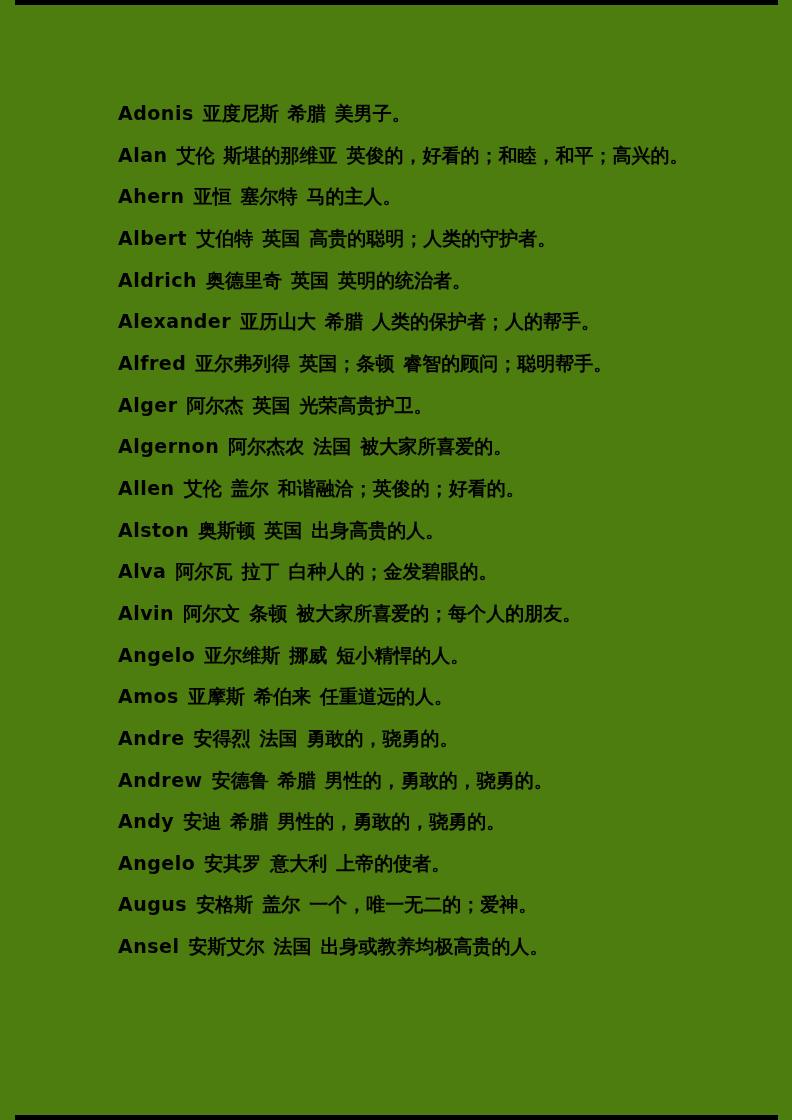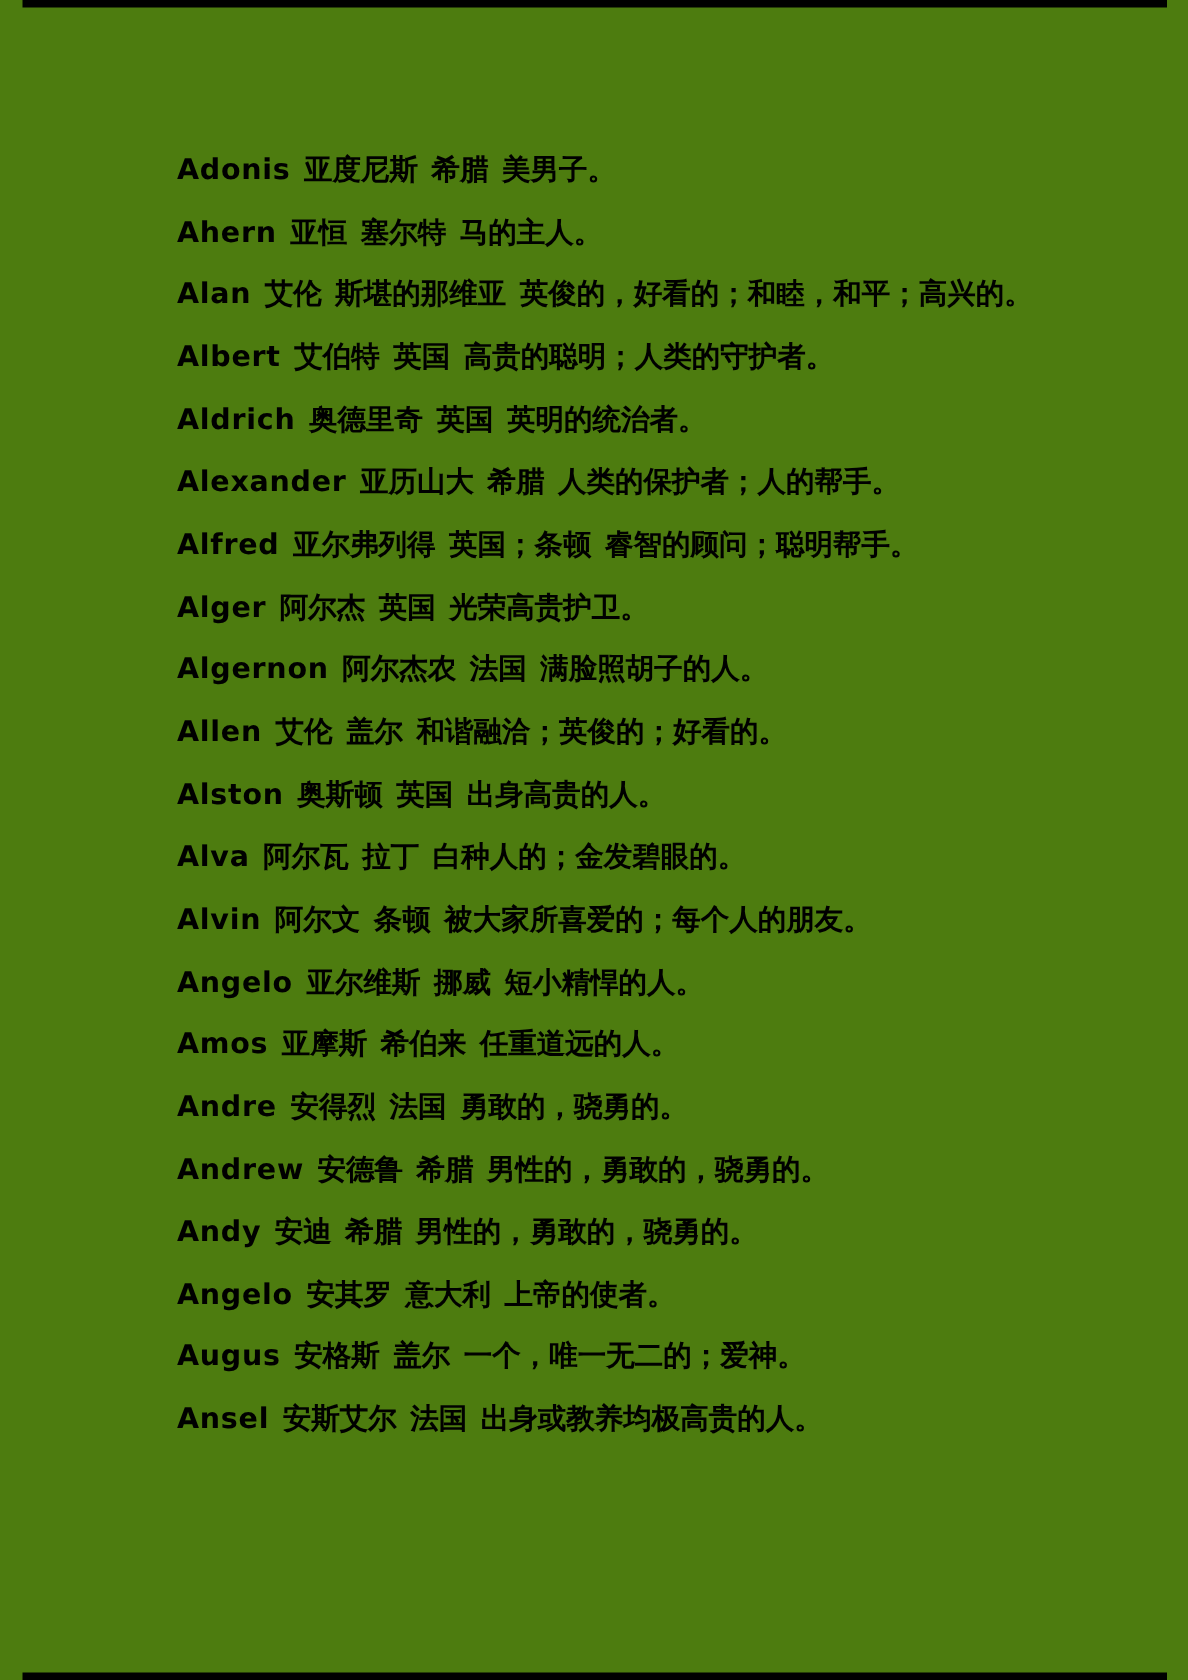--- a/index.html
+++ b/index.html
@@ -46,28 +46,28 @@
   .entry .field:last-child { margin-right: 0; }
   .entry .english { letter-spacing: 0.5px; }
 </style>
 </head>
 <body>
 
 <div class="page">
   <div class="edge-bar top"></div>
   <div class="name-list">
       <p class="entry"><span class="field english">Adonis</span><span class="field chinese">亚度尼斯</span><span class="field origin">希腊</span><span class="field meaning">美男子。</span></p>
+      <p class="entry"><span class="field english">Alan</span><span class="field chinese">艾伦</span><span class="field origin">斯堪的那维亚</span><span class="field meaning">英俊的，好看的；和睦，和平；高兴的。</span></p>
       <p class="entry"><span class="field english">Ahern</span><span class="field chinese">亚恒</span><span class="field origin">塞尔特</span><span class="field meaning">马的主人。</span></p>
-      <p class="entry"><span class="field english">Alan</span><span class="field chinese">艾伦</span><span class="field origin">斯堪的那维亚</span><span class="field meaning">英俊的，好看的；和睦，和平；高兴的。</span></p>
       <p class="entry"><span class="field english">Albert</span><span class="field chinese">艾伯特</span><span class="field origin">英国</span><span class="field meaning">高贵的聪明；人类的守护者。</span></p>
       <p class="entry"><span class="field english">Aldrich</span><span class="field chinese">奥德里奇</span><span class="field origin">英国</span><span class="field meaning">英明的统治者。</span></p>
       <p class="entry"><span class="field english">Alexander</span><span class="field chinese">亚历山大</span><span class="field origin">希腊</span><span class="field meaning">人类的保护者；人的帮手。</span></p>
       <p class="entry"><span class="field english">Alfred</span><span class="field chinese">亚尔弗列得</span><span class="field origin">英国；条顿</span><span class="field meaning">睿智的顾问；聪明帮手。</span></p>
       <p class="entry"><span class="field english">Alger</span><span class="field chinese">阿尔杰</span><span class="field origin">英国</span><span class="field meaning">光荣高贵护卫。</span></p>
-      <p class="entry"><span class="field english">Algernon</span><span class="field chinese">阿尔杰农</span><span class="field origin">法国</span><span class="field meaning">满脸照胡子的人。</span></p>
+      <p class="entry"><span class="field english">Algernon</span><span class="field chinese">阿尔杰农</span><span class="field origin">法国</span><span class="field meaning">被大家所喜爱的。</span></p>
       <p class="entry"><span class="field english">Allen</span><span class="field chinese">艾伦</span><span class="field origin">盖尔</span><span class="field meaning">和谐融洽；英俊的；好看的。</span></p>
       <p class="entry"><span class="field english">Alston</span><span class="field chinese">奥斯顿</span><span class="field origin">英国</span><span class="field meaning">出身高贵的人。</span></p>
       <p class="entry"><span class="field english">Alva</span><span class="field chinese">阿尔瓦</span><span class="field origin">拉丁</span><span class="field meaning">白种人的；金发碧眼的。</span></p>
       <p class="entry"><span class="field english">Alvin</span><span class="field chinese">阿尔文</span><span class="field origin">条顿</span><span class="field meaning">被大家所喜爱的；每个人的朋友。</span></p>
       <p class="entry"><span class="field english">Angelo</span><span class="field chinese">亚尔维斯</span><span class="field origin">挪威</span><span class="field meaning">短小精悍的人。</span></p>
       <p class="entry"><span class="field english">Amos</span><span class="field chinese">亚摩斯</span><span class="field origin">希伯来</span><span class="field meaning">任重道远的人。</span></p>
       <p class="entry"><span class="field english">Andre</span><span class="field chinese">安得烈</span><span class="field origin">法国</span><span class="field meaning">勇敢的，骁勇的。</span></p>
       <p class="entry"><span class="field english">Andrew</span><span class="field chinese">安德鲁</span><span class="field origin">希腊</span><span class="field meaning">男性的，勇敢的，骁勇的。</span></p>
       <p class="entry"><span class="field english">Andy</span><span class="field chinese">安迪</span><span class="field origin">希腊</span><span class="field meaning">男性的，勇敢的，骁勇的。</span></p>
       <p class="entry"><span class="field english">Angelo</span><span class="field chinese">安其罗</span><span class="field origin">意大利</span><span class="field meaning">上帝的使者。</span></p>

